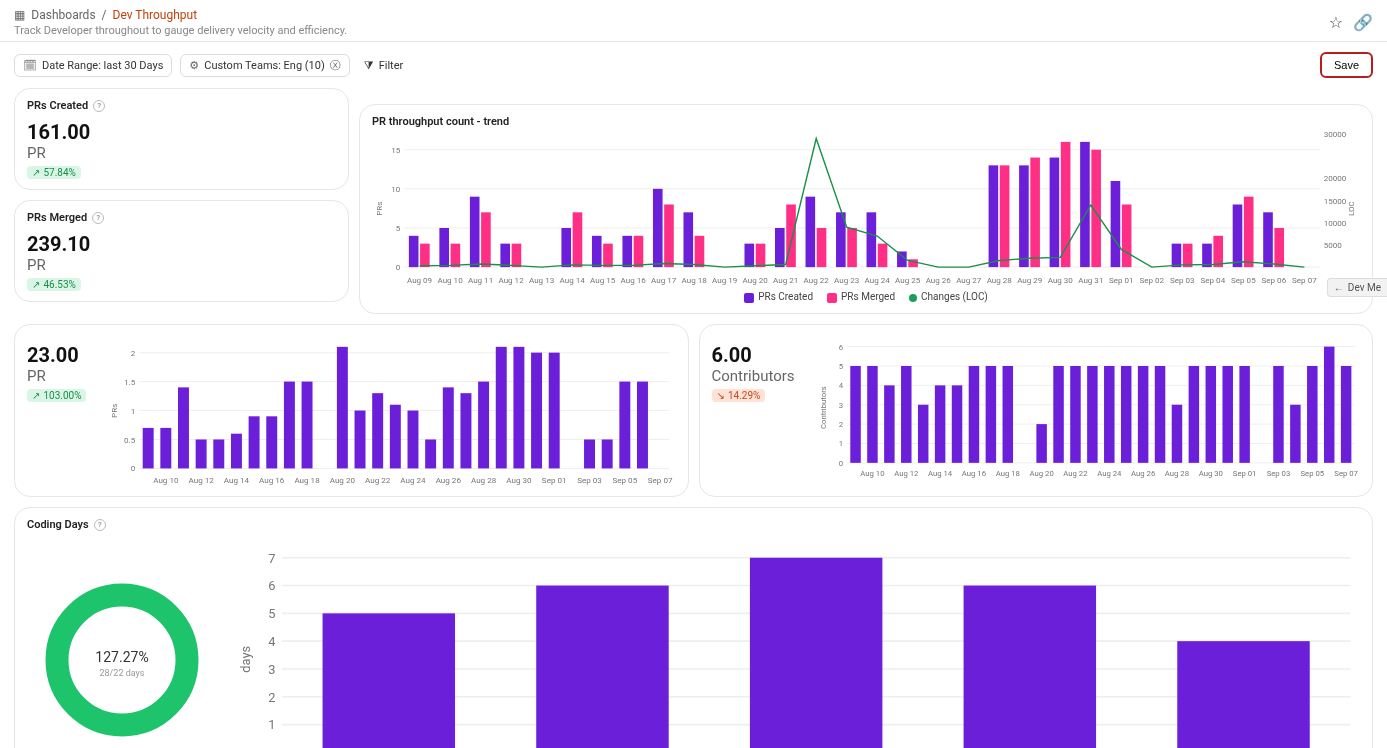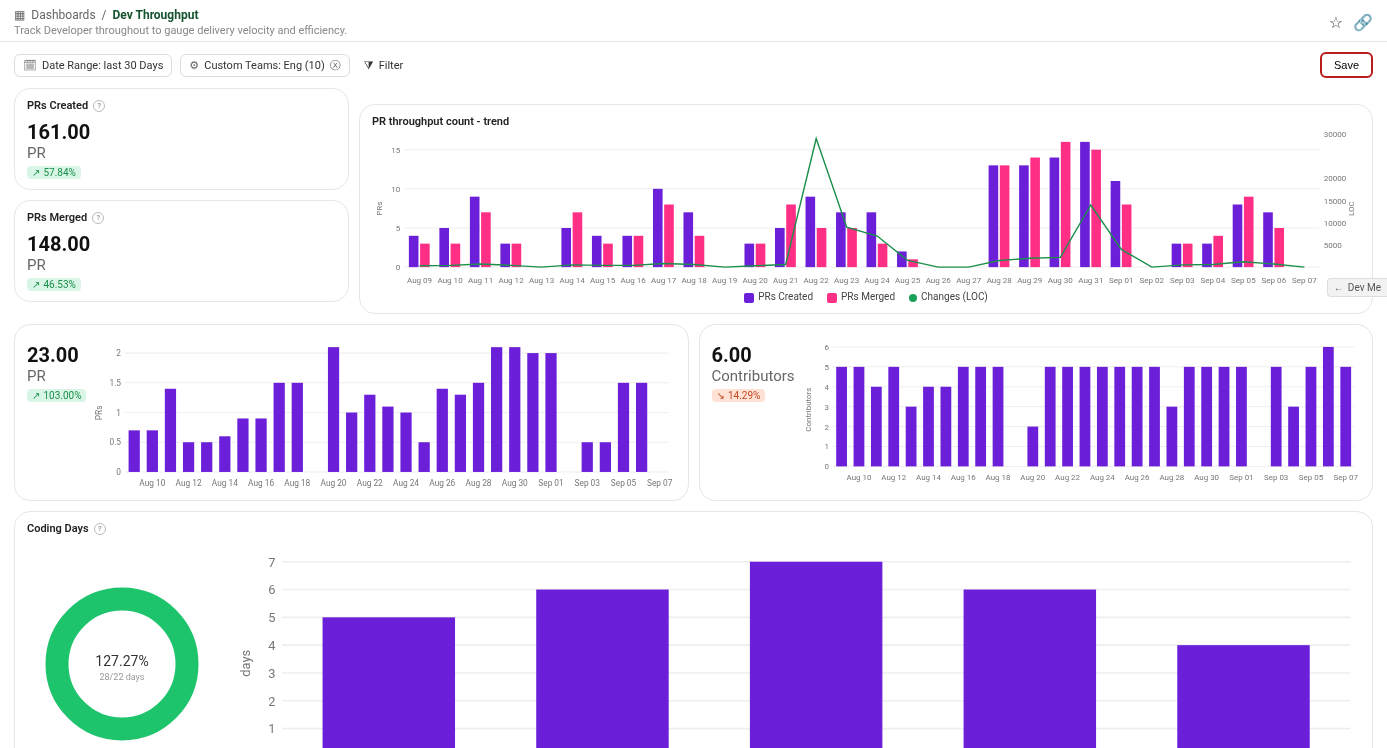--- a/index.html
+++ b/index.html
@@ -13,21 +13,21 @@
   .topbar {
     display: flex;
     align-items: center;
     justify-content: space-between;
     padding: 8px 14px 4px 14px;
     border-bottom: 1px solid #e6e6e6;
   }
   .crumbs { display:flex; flex-direction:column; gap:2px; }
   .crumb-row { display:flex; align-items:center; gap:6px; color:#666; font-size:12px;}
   .crumb-row a { color:#666; text-decoration:none; }
-  .crumb-row .current { color:#14532d; font-weight:700; }
+  .crumb-row .current { color:#c2410c; font-weight:400; }
   .crumb-sub { color:#888; font-size:11px; }
   .top-icons { display:flex; gap:10px; color:#444; }
   .top-icons span { cursor:pointer; font-size:16px; }
   .filters-row {
     display:flex; align-items:center; justify-content:space-between;
     padding: 10px 14px;
   }
   .filters-left { display:flex; gap:8px; align-items:center;}
   .chip {
     display:inline-flex; align-items:center; gap:5px;
@@ -62,21 +62,21 @@
   .line-green { stroke:#1a8f4a; fill:none; stroke-width:1.4; }
   .grid-line { stroke:#eee; stroke-width:1;}
   .donut-center { font-size:14px; fill:#333; text-anchor:middle; }
   .donut-sub { font-size:9px; fill:#999; text-anchor:middle;}
   .side-tab {
     position:fixed; right:0; top:278px; background:#f2f2f2; border:1px solid #ddd; border-right:none;
     border-radius:4px 0 0 4px; padding:3px 6px; font-size:10px; color:#555; display:flex; align-items:center; gap:4px;
   }
   .rowA .card.big { flex:1;margin-top:16px; }
   .rowB .card, .rowC .card { flex:1; }
-  .kpi-inline { display:flex; gap:8px; align-items:flex-start;}
+  .kpi-inline { display:flex; gap:23px; align-items:flex-start;}
 </style>
 </head>
 <body>
 
 <div class="topbar">
   <div class="crumbs">
     <div class="crumb-row">
       <span>▦</span>
       <a href="#">Dashboards</a>
       <span>/</span>
@@ -120,21 +120,21 @@
         </div>
         <div class="kpi-val">161.00</div>
         <div class="kpi-unit">PR</div>
         <span class="delta up">↗ <span>57.84%</span></span>
       </div>
       <div class="card">
         <div class="card-title">
           <span>PRs Merged</span>
           <span class="help-ico">?</span>
         </div>
-        <div class="kpi-val">148.00</div>
+        <div class="kpi-val">239.10</div>
         <div class="kpi-unit">PR</div>
         <span class="delta up">↗ <span>46.53%</span></span>
       </div>
     </div>
 
     <div class="card big">
       <div class="card-title">
         <span>PR throughput count - trend</span>
       </div>
       <svg id="svg-throughput" class="chart-svg" viewBox="0 0 980 160">

